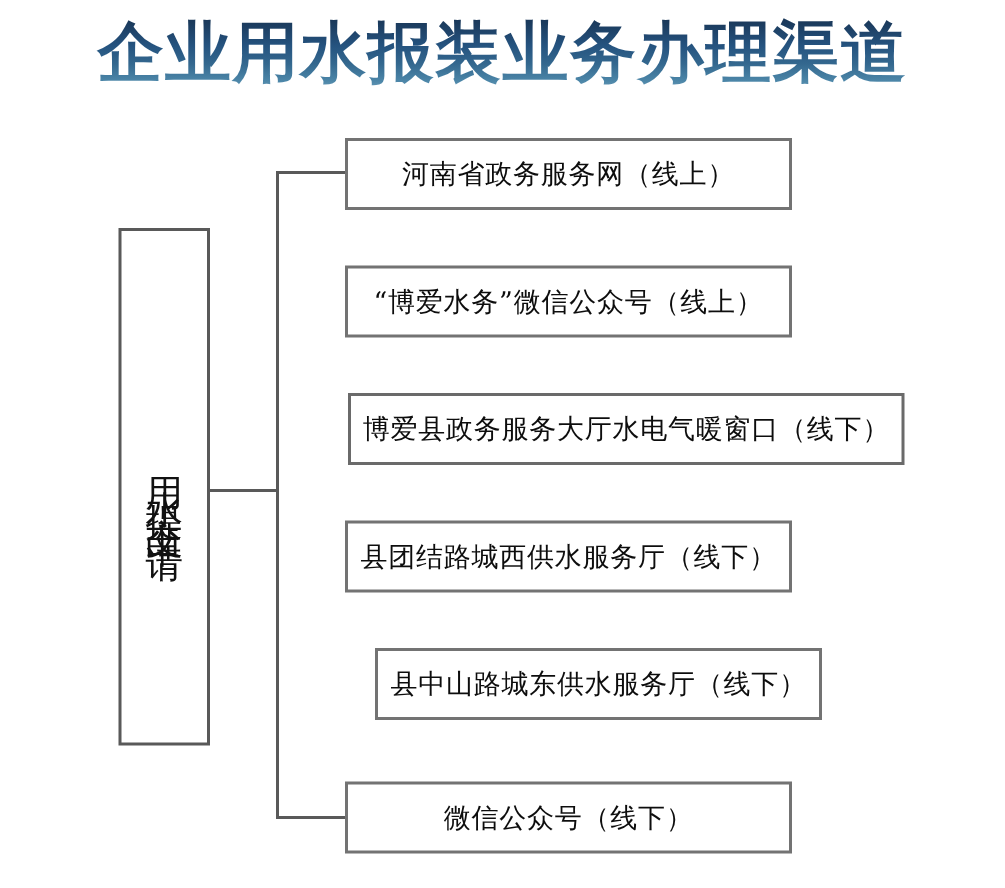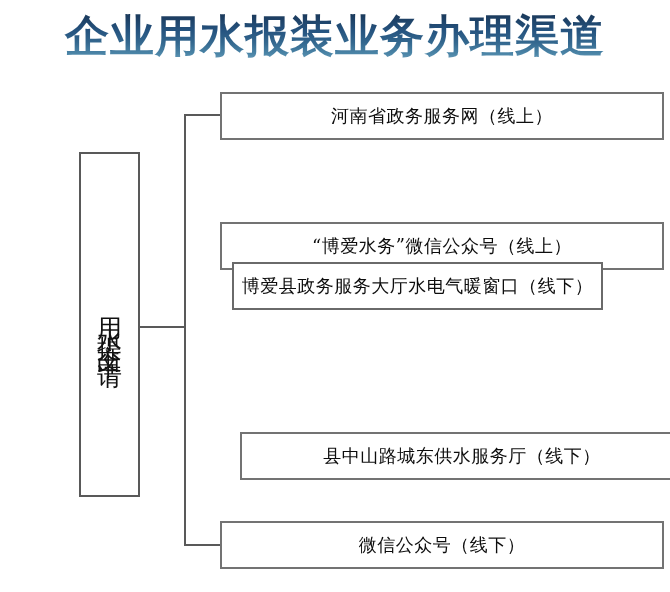--- a/index.html
+++ b/index.html
@@ -90,22 +90,22 @@
     white-space: nowrap;
     height: 310px;
     display: flex;
     align-items: center;
     justify-content: center;
   }
 
   
   .channel-box {
     position: absolute;
-    left: 220px;
-    width: 444px;
+    left: 230px;
+    width: 298px;
     height: 48px;
     box-sizing: border-box;
     border: 2px solid #737373;
     background: #ffffff;
     display: flex;
     align-items: center;
     justify-content: center;
   }
   .channel-box.wide {
     left: 232px;
@@ -114,21 +114,21 @@
   }
   .channel-label {
     font-size: 18px;
     color: #0d0d0d;
     font-family: "DejaVu Serif", "Liberation Serif", serif;
     letter-spacing: 0.5px;
     white-space: nowrap;
   }
 
   .box-1 { top: 92px; }
-  .box-2 { top: 177px; margin-top: 45px; }
+  .box-2 { top: 177px; }
   .box-3 { top: 262px; }
   .box-4 { top: 347px; }
   .box-5 { top: 432px; margin-left: 20px; }
   .box-6 { top: 521px; }
 
   
   .conn {
     position: absolute;
     background: #595959;
   }
@@ -183,20 +183,23 @@
   </div>
 
   <div class="channel-box box-2">
     <span class="channel-label">“博爱水务”微信公众号（线上）</span>
   </div>
 
   <div class="channel-box wide box-3">
     <span class="channel-label">博爱县政务服务大厅水电气暖窗口（线下）</span>
   </div>
 
+  <div class="channel-box box-4">
+    <span class="channel-label">县团结路城西供水服务厅（线下）</span>
+  </div>
 
   <div class="channel-box box-5">
     <span class="channel-label">县中山路城东供水服务厅（线下）</span>
   </div>
 
   <div class="channel-box box-6">
     <span class="channel-label">微信公众号（线下）</span>
   </div>
 
 </div>

